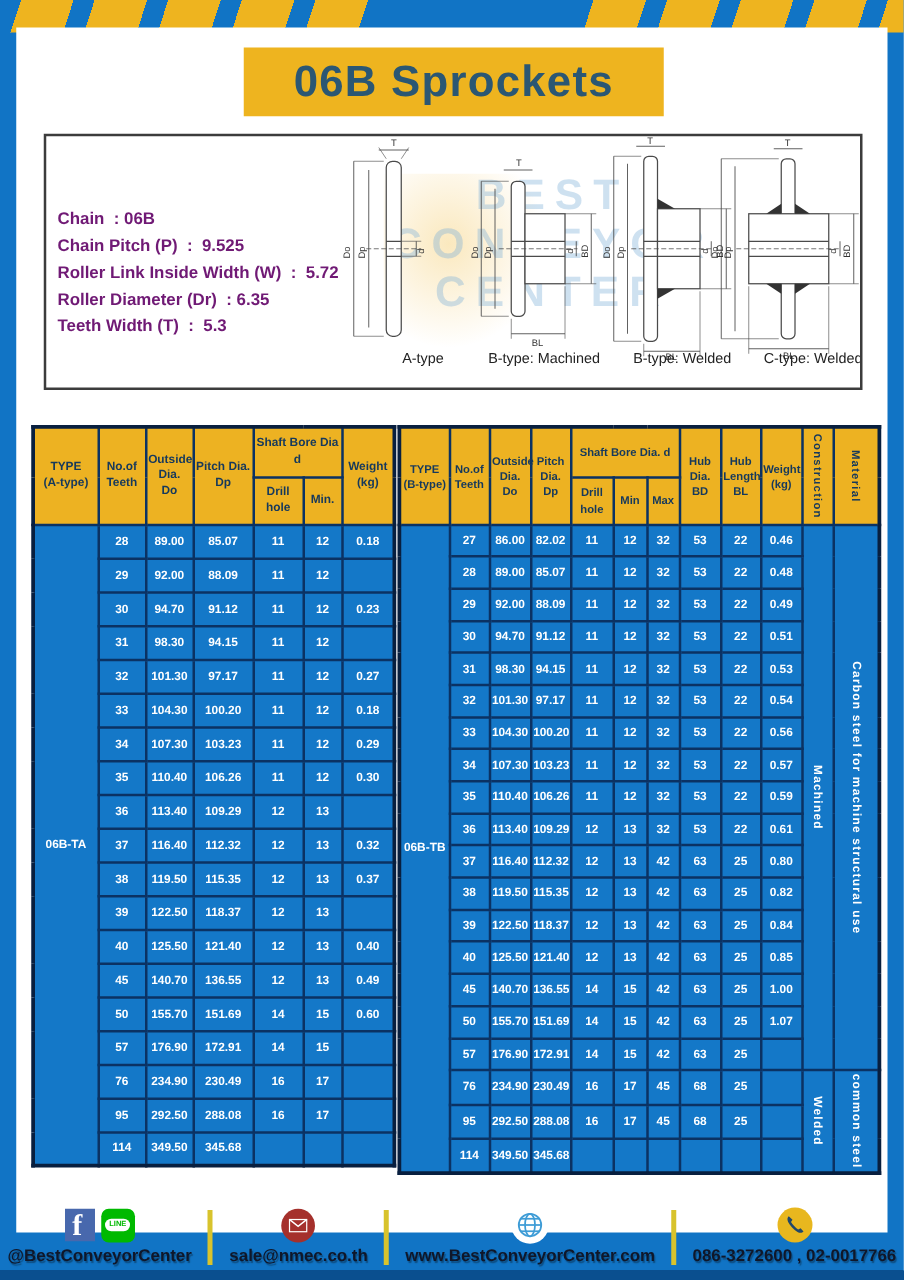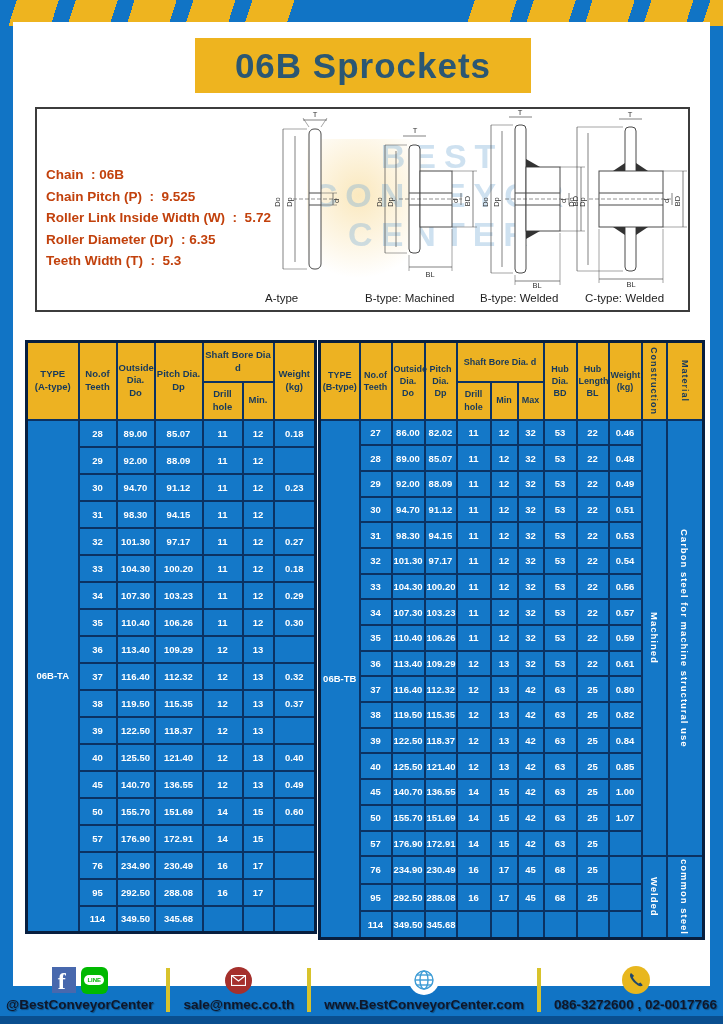--- a/index.html
+++ b/index.html
@@ -18,28 +18,28 @@
   .page { position:absolute; left:13px; top:22px; width:697px; height:964px;
           background:#ffffff; }
   
   .title-band { position:absolute; left:182px; top:16px; width:336px; height:55px;
     background:#eeb41f; display:flex; align-items:center; justify-content:center; }
   .title-band h1 { font-size:35px; font-weight:bold; color:#2b5773; letter-spacing:1px; }
   
   .panel { position:absolute; left:22px; top:85px; width:655px; height:205px;
     background:#fff; border:2px solid #3c3c3c; overflow:hidden; }
   .specs { position:absolute; left:9px; top:55px; z-index:3; }
-  .specs div { font-size:13.5px; font-weight:bold; color:#c2410c; line-height:1.6; white-space:pre; }
+  .specs div { font-size:13.5px; font-weight:bold; color:#701a75; line-height:1.6; white-space:pre; }
   .watermark { position:absolute; left:215px; top:28px; width:380px; z-index:1;
     text-align:center; font-weight:bold; color:rgba(125,175,215,.38);
     font-size:34px; letter-spacing:8px; line-height:1.15; }
   .wm-blob { position:absolute; left:270px; top:30px; width:130px; height:140px; z-index:0;
     background:radial-gradient(ellipse at 40% 40%, rgba(240,180,40,.30), rgba(240,180,40,0) 70%); }
   .panel svg { position:absolute; left:0; top:0; z-index:2; }
-  .caption { position:absolute; z-index:3; font-size:11.5px; color:#222; text-align:left; top:183px; }
+  .caption { position:absolute; z-index:3; font-size:11.5px; color:#222; text-align:right; top:172px; }
   .cap-a  { left:228px; width:90px; }
   .cap-bm { left:328px; width:115px; }
   .cap-bw { left:443px; width:105px; }
   .cap-cw { left:548px; width:105px; }
   
   .tbl-wrap { position:absolute; }
   .tbl-a { left:12px;  top:318px; }
   .tbl-b { left:305px; top:318px; }
   table { border-collapse:collapse; table-layout:fixed; }
   th, td { border:2px solid #0b3263; text-align:center; vertical-align:middle; padding:0 1px; }

